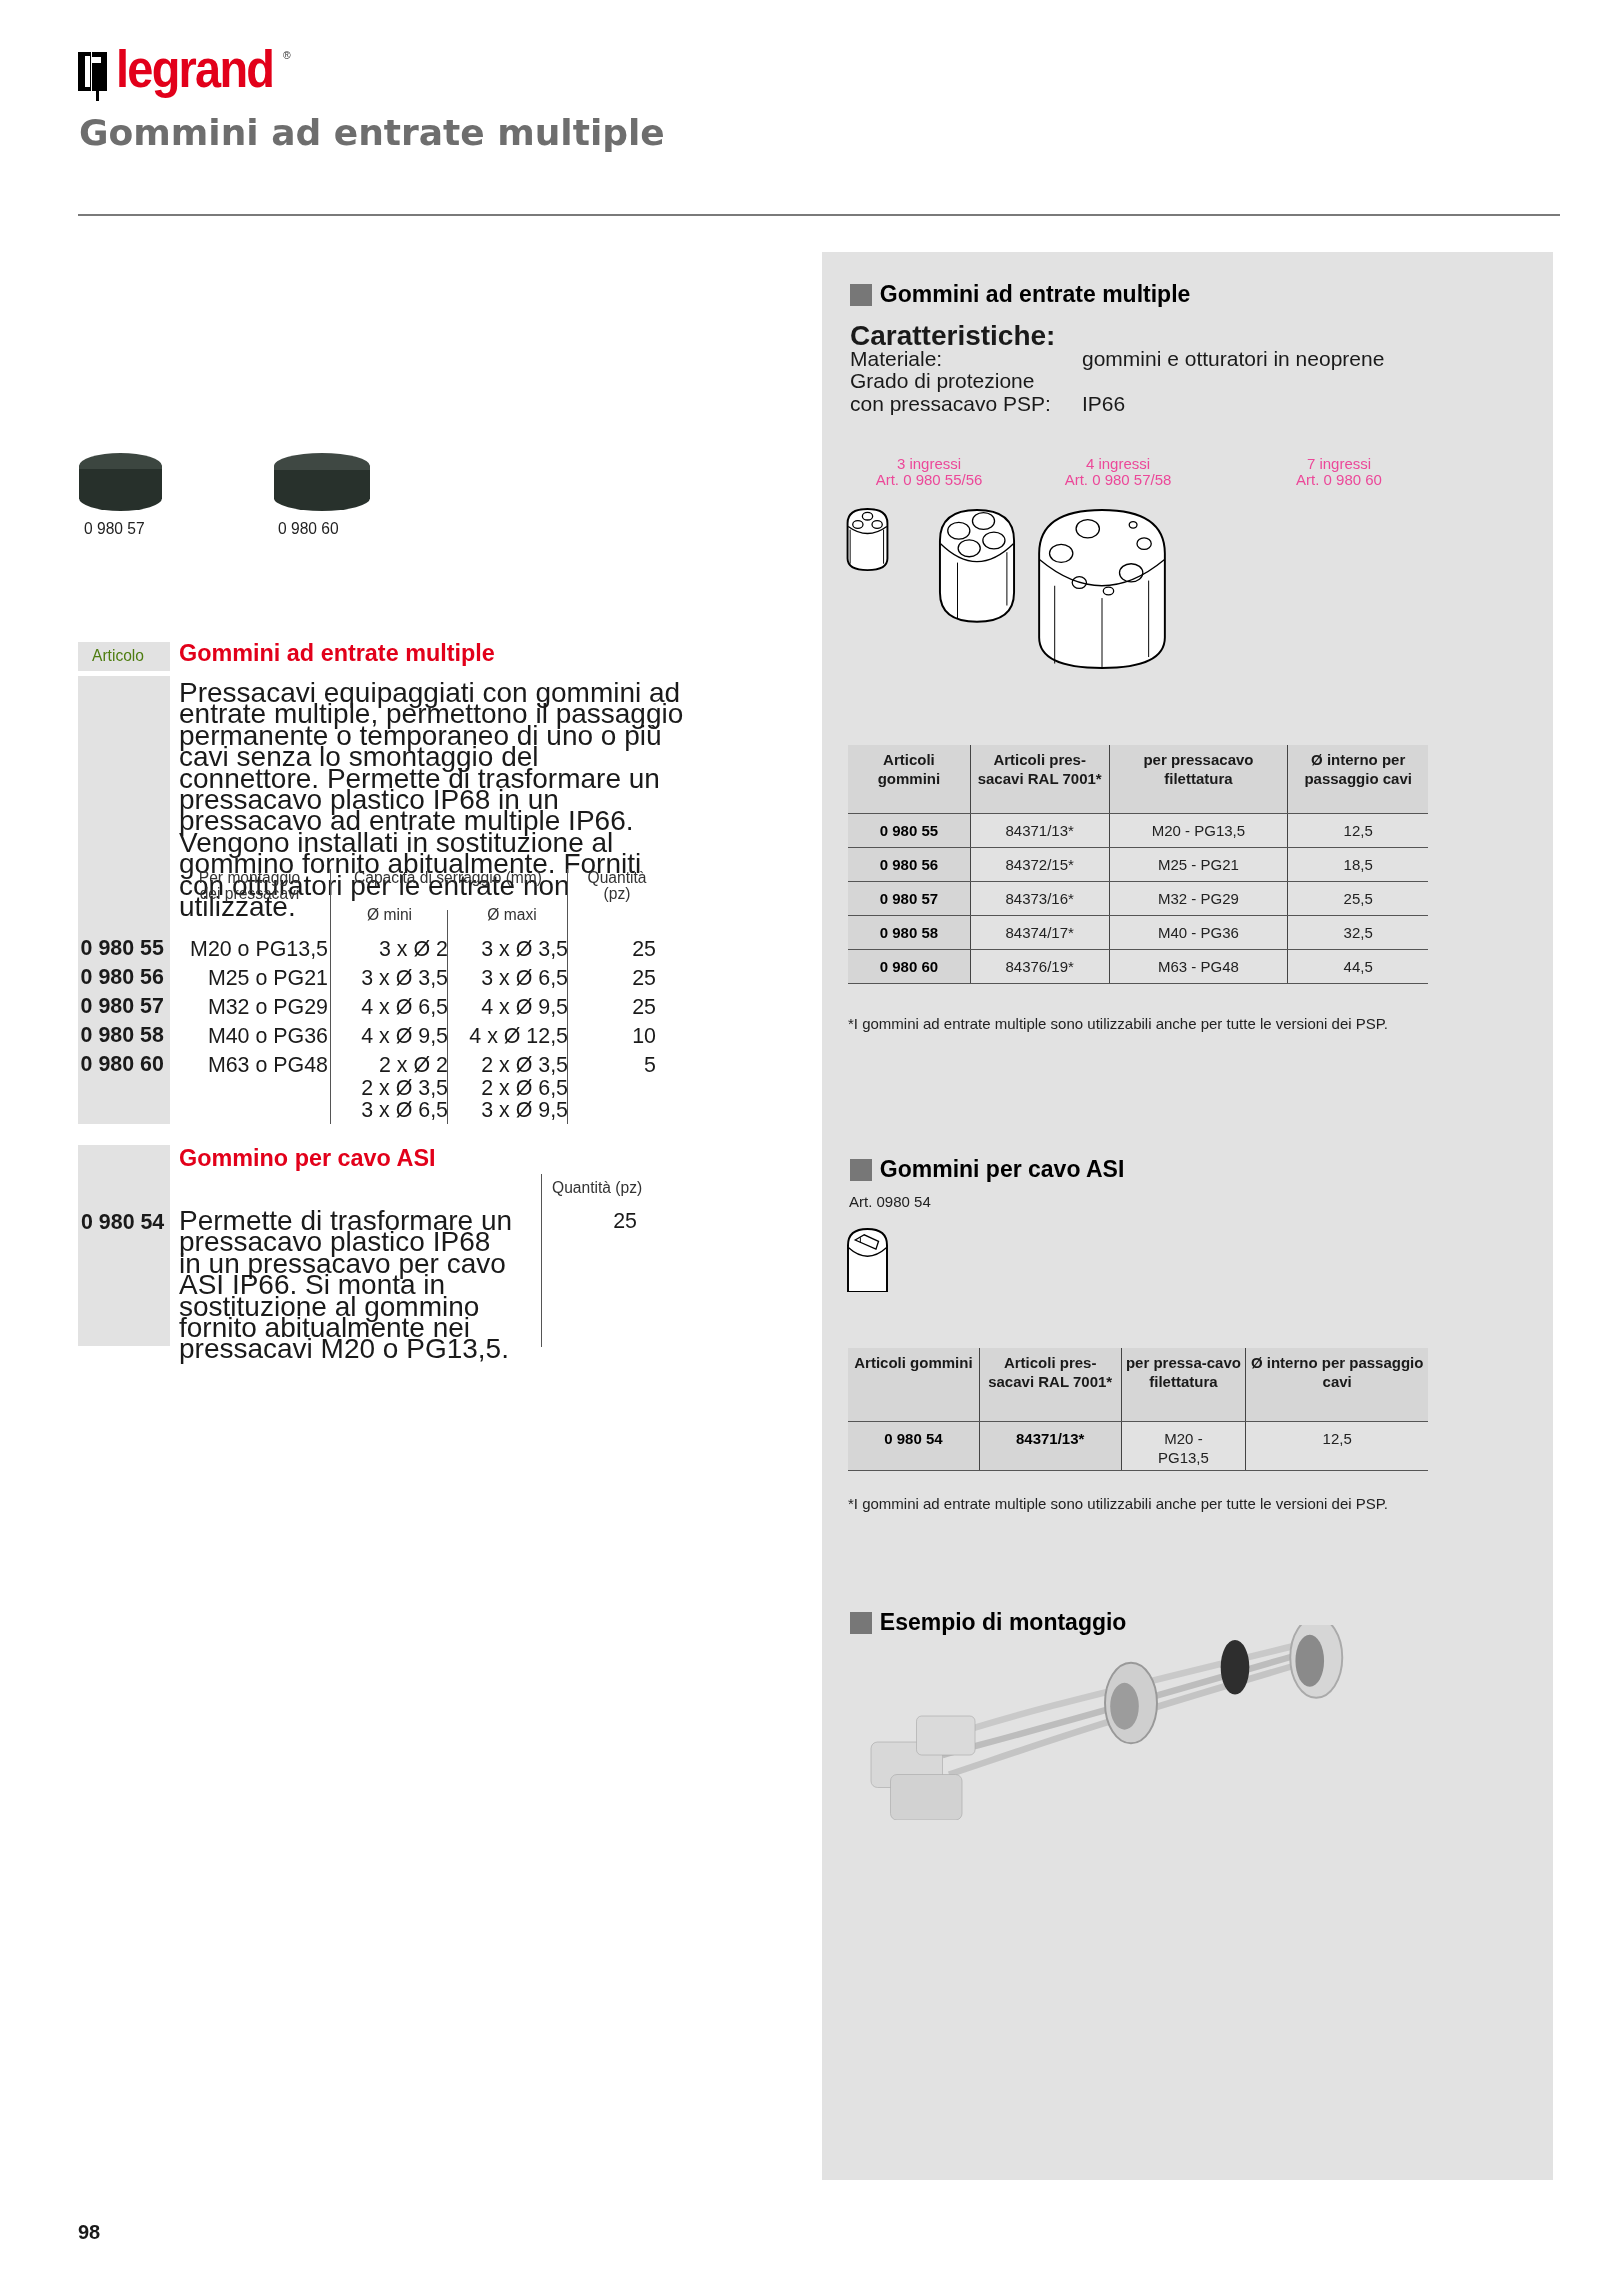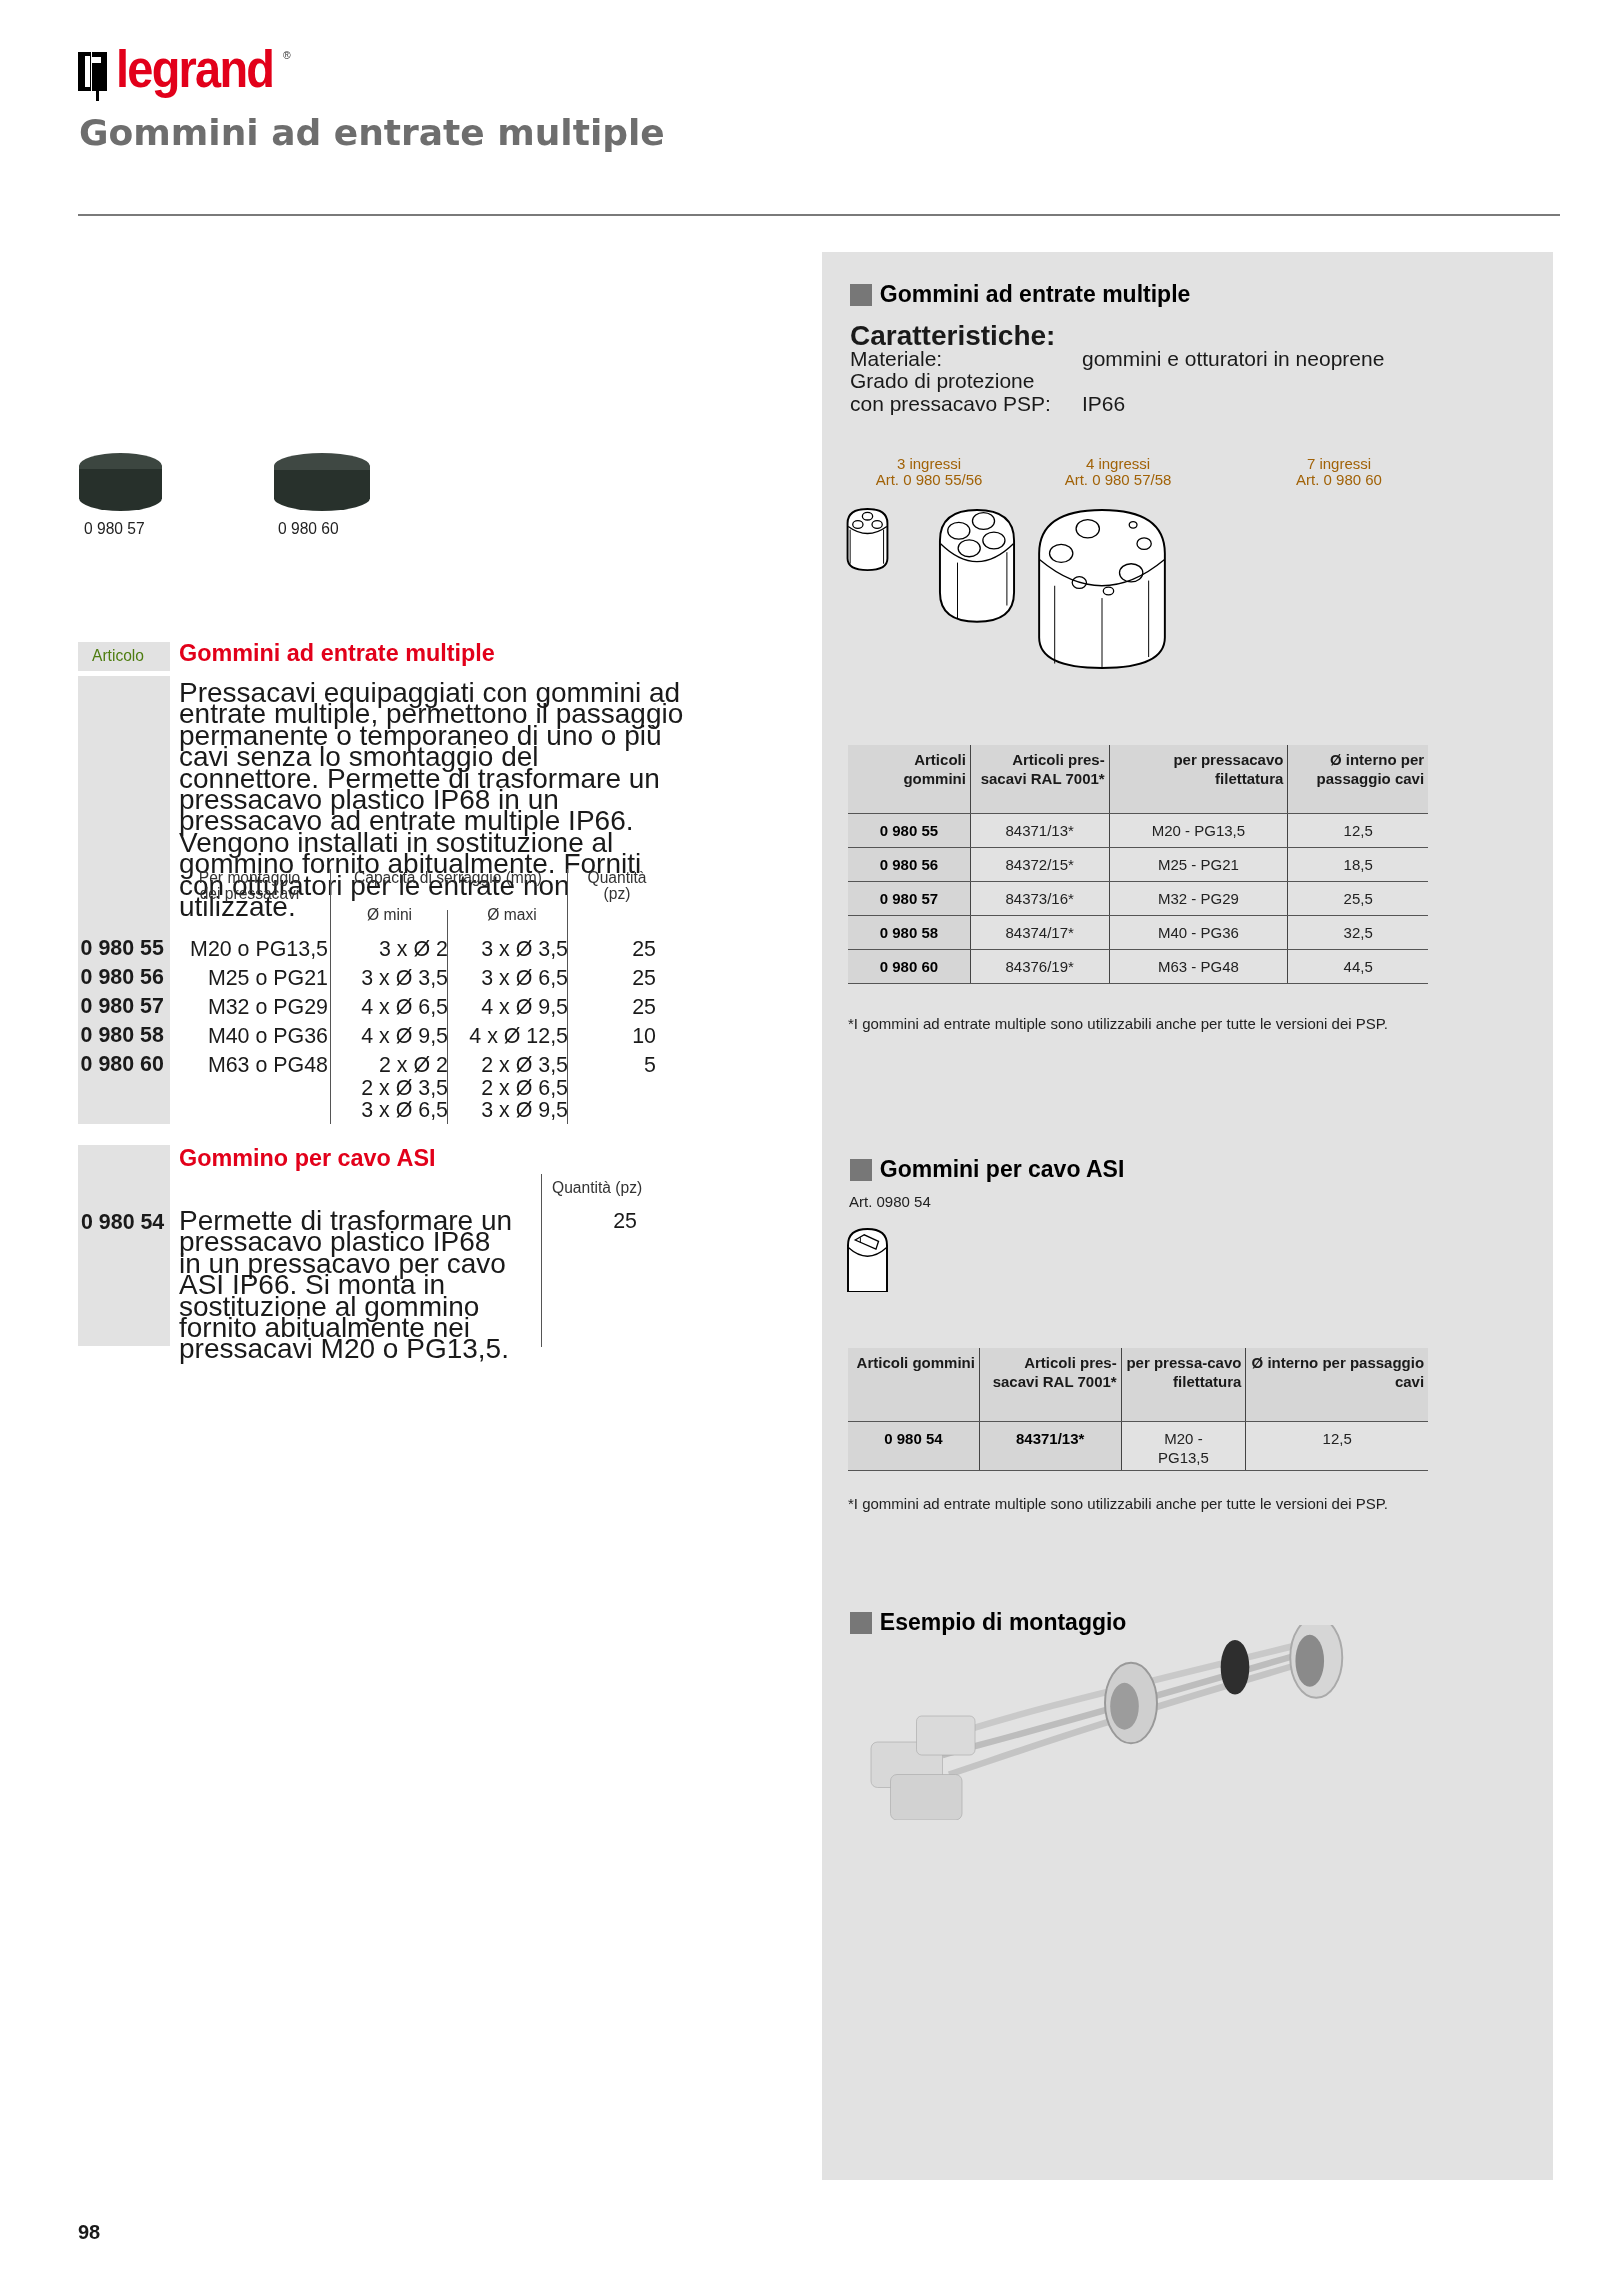--- a/index.html
+++ b/index.html
@@ -33,24 +33,24 @@
   .small-head { font-size:15.6px; line-height:15.6px; color:#333; text-align:center; }
   .code { font-weight:bold; font-size:21.4px; }
   .cell { font-size:21.4px; text-align:right; line-height:26px; }
   .vline { background:#555; width:1.3px; }
 
   
   .panel { left:822px; top:252px; width:731px; height:1928px; background:#e2e2e2; }
   .sec-head { display:flex; align-items:center; font-weight:bold; font-size:23px; color:#000; }
   .sec-head .sq { width:22px; height:22px; background:#777; margin-right:7.8px; }
   .spec-label { font-size:21px; line-height:22px; }
-  .drawing-cap { font-size:15px; line-height:15.6px; text-align:center; color:#a16207; }
+  .drawing-cap { font-size:15px; line-height:15.6px; text-align:center; color:#ec4899; }
 
   table.ref { border-collapse:collapse; font-size:15px; }
-  table.ref th { background:#d6d6d6; font-weight:bold; text-align:right; vertical-align:top;
+  table.ref th { background:#d6d6d6; font-weight:bold; text-align:center; vertical-align:top;
                  padding:5.2px 3.9px; line-height:19px; border-left:1.3px solid #444; border-bottom:1.9px solid #555;margin-left:8px; }
   table.ref th:first-child { border-left:none; }
   table.ref td { text-align:center; border-left:1.3px solid #444; border-bottom:1.9px solid #555; padding:0 3.9px;
                  line-height:19px; color:#222; }
   table.ref td:first-child { border-left:none; font-weight:bold; background:#d6d6d6; color:#000; }
   .footnote { font-size:15px; color:#222; }
   .page-num { left:78px; top:2221px; font-size:20px; font-weight:bold; }
 </style>
 </head>
 <body>

